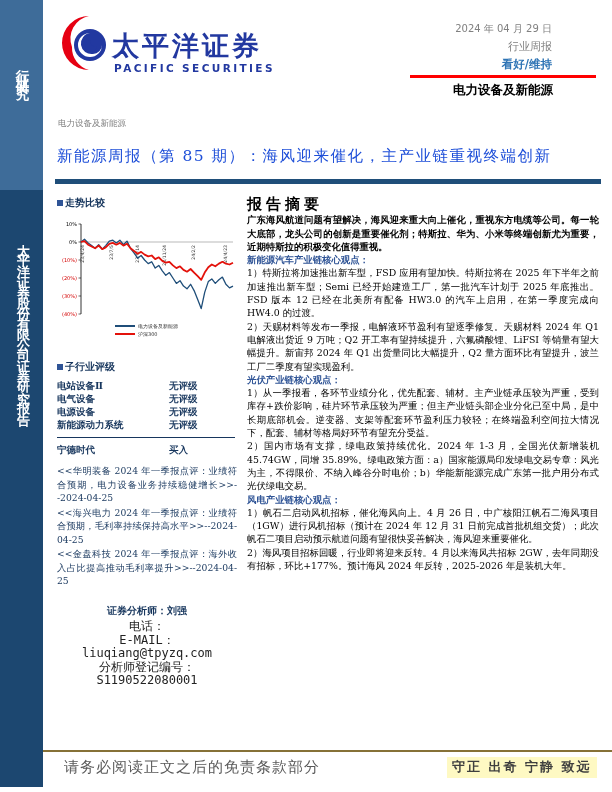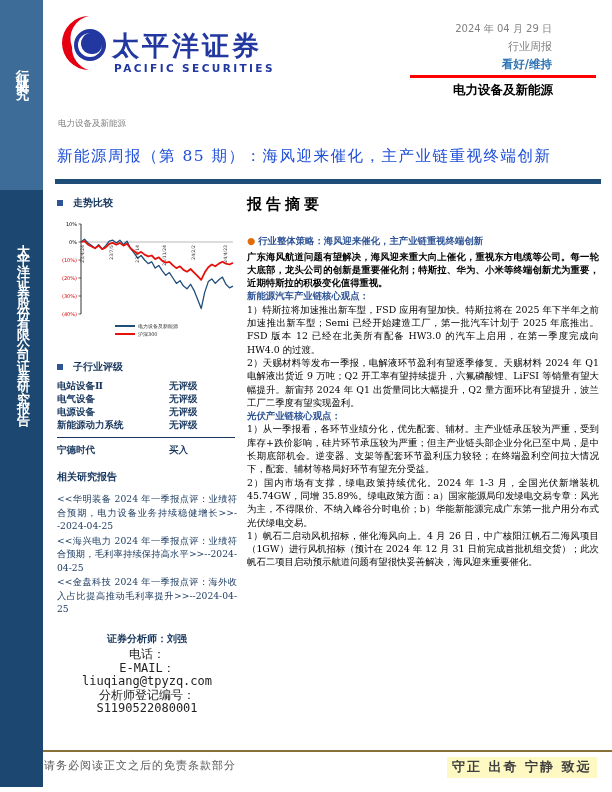--- a/index.html
+++ b/index.html
@@ -23,21 +23,21 @@
   .hrating{font-size:11.5px;color:#2E74B5;font-weight:bold;margin-top:3px;padding-right:44px;}
   .hredline{margin-top:3px;height:3px;background:#FF0000;width:100%;}
   .hindustry{font-size:12.5px;color:#000;font-weight:bold;margin-top:4px;text-align:center;}
   .crumb{left:58px;top:118px;font-size:8.5px;color:#808080;font-family:"DejaVu Sans","Liberation Sans",sans-serif;}
 
   .doc-title{left:57px;top:146px;width:548px;font-size:15.5px;color:#1d4ed8;letter-spacing:1.5px;white-space:nowrap;}
   .title-rule{left:55px;top:179px;width:546px;height:4.5px;background:#1F4E79;}
 
   
   .leftcol{left:57px;top:196px;width:180px;}
-  .sec-head{display:flex;align-items:center;gap:10px;font-size:10px;font-weight:bold;color:#17365D;}
+  .sec-head{display:flex;align-items:center;gap:2px;font-size:10px;font-weight:bold;color:#17365D;}
   .sq{width:6px;height:6px;background:#2F5496;flex:0 0 auto;}
   .rate-table{margin-top:5px;font-size:9.5px;font-weight:bold;color:#17365D;line-height:13px;}
   .rate-row{display:flex;}
   .rate-name{width:112px;}
   .rate-val{flex:1;}
   .ldivider{border:none;border-top:1px solid #17365D;margin:6px 0 0 0;width:178px;}
   .mt{margin-top:14px;}
   .reports{margin-top:8px;font-size:9.2px;color:#17365D;line-height:13.5px;text-align:justify;}
   .report-item{margin-bottom:1px;}
   .related-head{margin-top:14px;font-size:10px;font-weight:bold;color:#17365D;}
@@ -49,21 +49,21 @@
   .rightcol{left:247px;top:198px;width:352px;font-size:9.4px;line-height:13.3px;color:#000;text-align:justify;}
   .sum-title{font-size:15px;font-weight:bold;letter-spacing:4px;color:#000;}
   .strategy{margin-top:23px;color:#2F5496;font-weight:bold;}
   .bullet{color:#E36C0A;margin-right:3px;}
   .bold-para{font-weight:bold;margin-top:2px;}
   .sec-blue{color:#2F5496;font-weight:bold;}
   .para{margin:0;}
 
   
   .gold-line{left:43px;top:750px;width:569px;height:1.6px;background:#867137;}
-  .disclaimer{left:44px;top:758px;font-size:11px;color:#595959;letter-spacing:1px;}
+  .disclaimer{left:64px;top:758px;font-size:15px;color:#595959;letter-spacing:1px;}
   .motto{left:447px;top:757px;background:#fef9c3;color:#3f3f3f;font-size:13px;letter-spacing:2px;padding:1px 5px 2px 5px;font-weight:bold;}
 
   svg text{font-family:"DejaVu Sans","Liberation Sans",sans-serif;}
   .chart-wrap{margin-top:8px;}
 </style>
 </head>
 <body>
 
 <div class="abs sidebar-top"></div>
 <div class="abs sidebar-bottom"></div>
@@ -156,21 +156,20 @@
   <hr class="ldivider">
 
 
   <div class="rate-table">
     <div class="rate-row">
       <div class="rate-name">宁德时代</div>
       <div class="rate-val">买入</div>
     </div>
   </div>
 
-  <div class="related-head">相关研究报告</div>
 
   <div class="reports">
     <div class="report-item">&lt;&lt;华明装备 2024 年一季报点评：业绩符合预期，电力设备业务持续稳健增长&gt;&gt;--2024-04-25</div>
     <div class="report-item">&lt;&lt;海兴电力 2024 年一季报点评：业绩符合预期，毛利率持续保持高水平&gt;&gt;--2024-04-25</div>
     <div class="report-item">&lt;&lt;金盘科技 2024 年一季报点评：海外收入占比提高推动毛利率提升&gt;&gt;--2024-04-25</div>
   </div>
 
   <div class="analyst">
     <div class="analyst-line1">
       <span>证券分析师：</span><span>刘强</span>
@@ -183,32 +182,31 @@
     </div>
     <div class="contact">
       <span>分析师登记编号：</span><span>S1190522080001</span>
     </div>
   </div>
 </div>
 
 <div class="abs rightcol">
   <div class="sum-title">报告摘要</div>
 
-  <div class="strategy">
-    <span class="bullet">●</span><span>行业整体策略：海风迎来催化，主产业链重视终端创新</span>
-  </div>
 
   <div class="bold-para">广东海风航道问题有望解决，海风迎来重大向上催化，重视东方电缆等公司。每一轮大底部，龙头公司的创新是重要催化剂；特斯拉、华为、小米等终端创新尤为重要，近期特斯拉的积极变化值得重视。</div>
 
   <div class="sec-blue">新能源汽车产业链核心观点：</div>
   <p class="para">1）特斯拉将加速推出新车型，FSD 应用有望加快。特斯拉将在 2025 年下半年之前加速推出新车型；Semi 已经开始建造工厂，第一批汽车计划于 2025 年底推出。FSD 版本 12 已经在北美所有配备 HW3.0 的汽车上启用，在第一季度完成向 HW4.0 的过渡。</p>
   <p class="para">2）天赐材料等发布一季报，电解液环节盈利有望逐季修复。天赐材料 2024 年 Q1 电解液出货近 9 万吨；Q2 开工率有望持续提升，六氟磷酸锂、LiFSI 等销量有望大幅提升。新宙邦 2024 年 Q1 出货量同比大幅提升，Q2 量方面环比有望提升，波兰工厂二季度有望实现盈利。</p>
 
   <div class="sec-blue">光伏产业链核心观点：</div>
   <p class="para">1）从一季报看，各环节业绩分化，优先配套、辅材。主产业链承压较为严重，受到库存+跌价影响，硅片环节承压较为严重；但主产业链头部企业分化已至中局，是中长期底部机会。逆变器、支架等配套环节盈利压力较轻；在终端盈利空间拉大情况下，配套、辅材等格局好环节有望充分受益。</p>
   <p class="para">2）国内市场有支撑，绿电政策持续优化。2024 年 1-3 月，全国光伏新增装机 45.74GW，同增 35.89%。绿电政策方面：a）国家能源局印发绿电交易专章：风光为主，不得限价、不纳入峰谷分时电价；b）华能新能源完成广东第一批户用分布式光伏绿电交易。</p>
 
+  <div class="sec-blue">风电产业链核心观点：</div>
   <p class="para">1）帆石二启动风机招标，催化海风向上。4 月 26 日，中广核阳江帆石二海风项目（1GW）进行风机招标（预计在 2024 年 12 月 31 日前完成首批机组交货）；此次帆石二项目启动预示航道问题有望很快妥善解决，海风迎来重要催化。</p>
+  <p class="para">2）海风项目招标回暖，行业即将迎来反转。4 月以来海风共招标 2GW，去年同期没有招标，环比+177%。预计海风 2024 年反转，2025-2026 年是装机大年。</p>
 </div>
 
 <div class="abs gold-line"></div>
 <div class="abs disclaimer">请务必阅读正文之后的免责条款部分</div>
 <div class="abs motto">守正 出奇 宁静 致远</div>
 
 </body></html>

